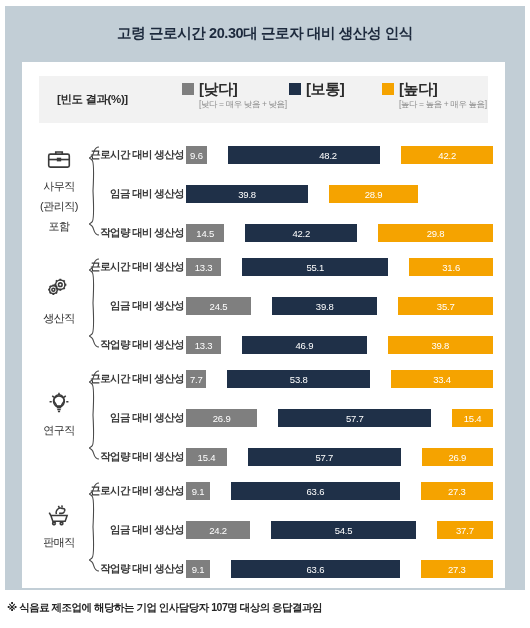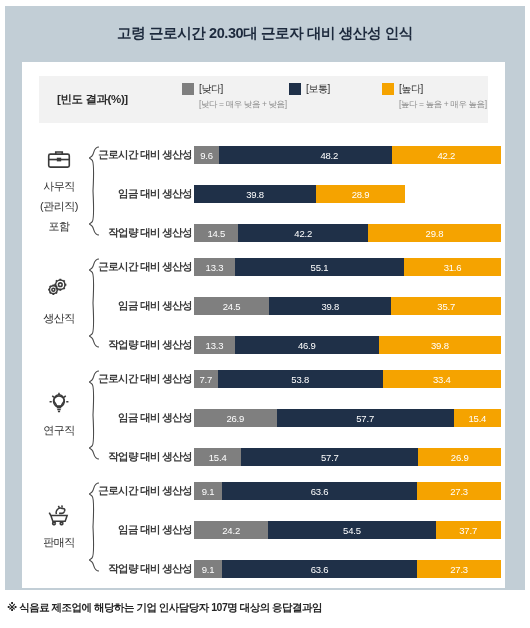--- a/index.html
+++ b/index.html
@@ -45,21 +45,21 @@
   .leg-item{position:absolute;top:6px;}
   .leg-item.l1{left:143px;}
   .leg-item.l2{left:250px;}
   .leg-item.l3{left:343px;}
   .leg-row{display:flex;align-items:center;height:14px;}
   .sw{width:12px;height:12px;display:inline-block;margin-right:5px;}
   .sw.gray{background:#7f7f7f;}
   .sw.navy{background:#1f3048;}
   .sw.orange{background:#f5a300;}
   .leg-lab{
-    font-size:10px;font-weight:normal;color:#2c2c2c;
+    font-size:15px;font-weight:bold;color:#2c2c2c;
     letter-spacing:-0.4px;white-space:nowrap;
   }
   .leg-sub{
     margin-top:3px;margin-left:0px;
     font-size:8.5px;color:#8d8d8d;
     letter-spacing:-0.4px;white-space:nowrap;
   }
   .leg-item.l1 .leg-sub{margin-left:17px;}
   .leg-item.l3 .leg-sub{margin-left:17px;}
 
@@ -75,34 +75,34 @@
   .cat-label{
     font-size:11px;font-weight:normal;color:#2b2b2b;
     text-align:center;line-height:20px;letter-spacing:-0.5px;
     white-space:pre-line;
   }
 
   
   .bracket{position:absolute;left:66px;top:11px;width:12px;height:90px;}
 
   .rows{position:absolute;left:0;top:0;width:483px;height:112px;}
-  .row{position:absolute;left:8px;width:483px;height:18px;border-radius:7px;}
+  .row{position:absolute;left:0;width:483px;height:18px;border-radius:7px;}
   .row.r0{top:11px;}
   .row.r1{top:50px;}
   .row.r2{top:89px;}
 
   .row-label{
     position:absolute;right:321px;top:0;height:18px;
     display:flex;align-items:center;
     font-size:10.5px;font-weight:bold;color:#3a3a3a;
     letter-spacing:-0.6px;white-space:nowrap;
   }
   .bar{
     position:absolute;left:164px;top:0;width:307px;height:18px;
-    display:flex;overflow:hidden;
+    display:flex;overflow:hidden;gap:21px;
   }
   .seg{
     height:18px;display:flex;align-items:center;justify-content:center;
     font-size:9.5px;color:#ffffff;font-weight:normal;
     letter-spacing:-0.2px;overflow:hidden;
   }
   .seg.gray{background:#7f7f7f;}
   .seg.navy{background:#1f3048;}
   .seg.orange{background:#f5a300;}
 

